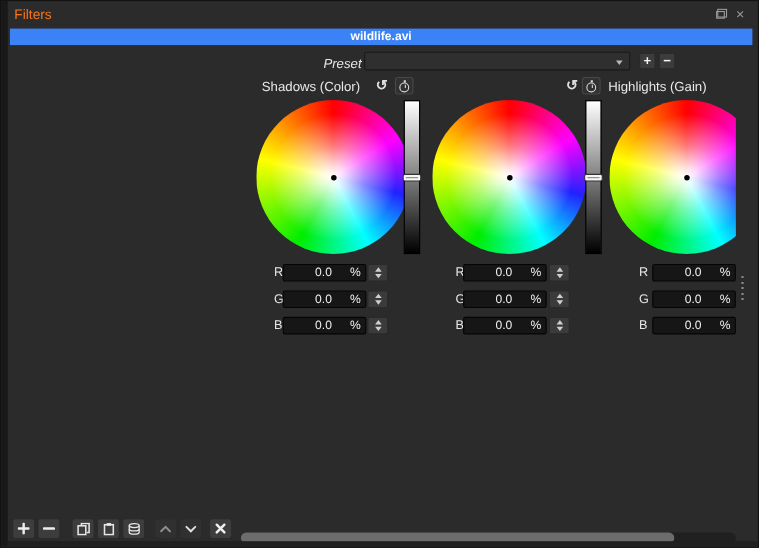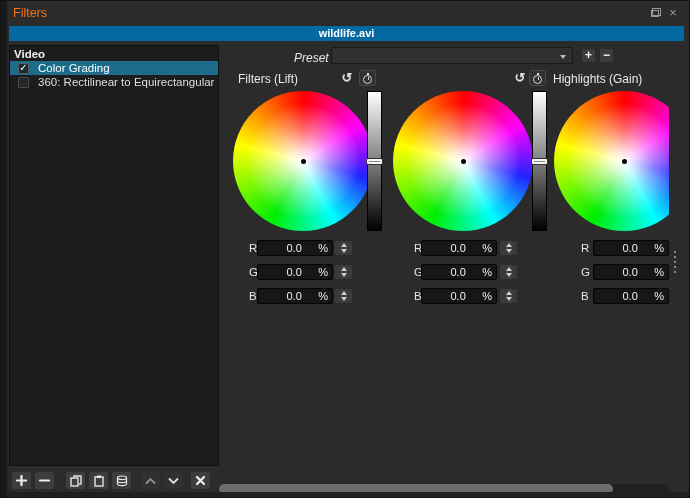--- a/index.html
+++ b/index.html
@@ -17,21 +17,21 @@
   .titlebar-title { position:absolute; left:12px; top:5px; font-size:12.5px; color:#f97316; }
   .win-btn { position:absolute; top:6px; width:12px; height:12px; display:flex; align-items:center; justify-content:center; }
   .float-btn { left:648px; }
   .close-btn { left:666px; color:#9a9a9a; font-size:13px; line-height:10px; }
   .float-glyph { position:relative; width:8px; height:7px; border:1px solid #9a9a9a; }
   .float-glyph::before { content:''; position:absolute; right:-3px; top:-3px; width:7px; height:6px; border:1px solid #9a9a9a; }
 
   
   .clip-bar {
     position:absolute; left:8px; top:25px; width:675px; height:15px;
-    background:#0369a1; color:#ffffff; font-size:11px; font-weight:bold;
+    background:#3b82f6; color:#ffffff; font-size:11px; font-weight:bold;
     text-align:center; line-height:15px;
   }
 
   
   .filter-list {
     position:absolute; left:8px; top:44px; width:210px; height:421px;
     background:#1c1c1c; border:1px solid #0f0f0f; overflow:hidden;
   }
   .list-header { font-size:11.5px; font-weight:bold; color:#f0f0f0; padding:2px 4px 1px 4px; height:15px; }
   .list-row { position:relative; height:14px; display:flex; align-items:center; font-size:11.5px; color:#dedede; }
@@ -127,45 +127,32 @@
   <div class="titlebar-title">Filters</div>
   <div class="win-btn float-btn">
     <span class="float-glyph"></span>
   </div>
   <div class="win-btn close-btn">
     <span>×</span>
   </div>
 
   <div class="clip-bar">wildlife.avi</div>
 
-  <div class="filter-list">
-    <div class="list-header">Video</div>
-    <div class="list-row selected">
-      <span class="checkbox">
-        <span>✓</span>
-      </span>
-      <span>Color Grading</span>
-    </div>
-    <div class="list-row">
-      <span class="checkbox"></span>
-      <span>360: Rectilinear to Equirectangular</span>
-    </div>
-  </div>
 
   <div class="params">
 
     <span class="abs preset-label">Preset</span>
     <div class="abs combo">
       <span></span>
       <span class="combo-arrow"></span>
     </div>
     <div class="abs mini-btn preset-add">+</div>
     <div class="abs mini-btn preset-del">−</div>
 
-    <span class="abs sec-title" style="left:12px">Filters (Lift)</span>
+    <span class="abs sec-title" style="left:12px">Shadows (Color)</span>
     <div class="abs undo-btn" style="left:113px">
       <span>↺</span>
     </div>
     <div class="abs kf-btn" style="left:133px">
       <span class="stopwatch"></span>
     </div>
 
     <div class="abs undo-btn" style="left:286px">
       <span>↺</span>
     </div>

